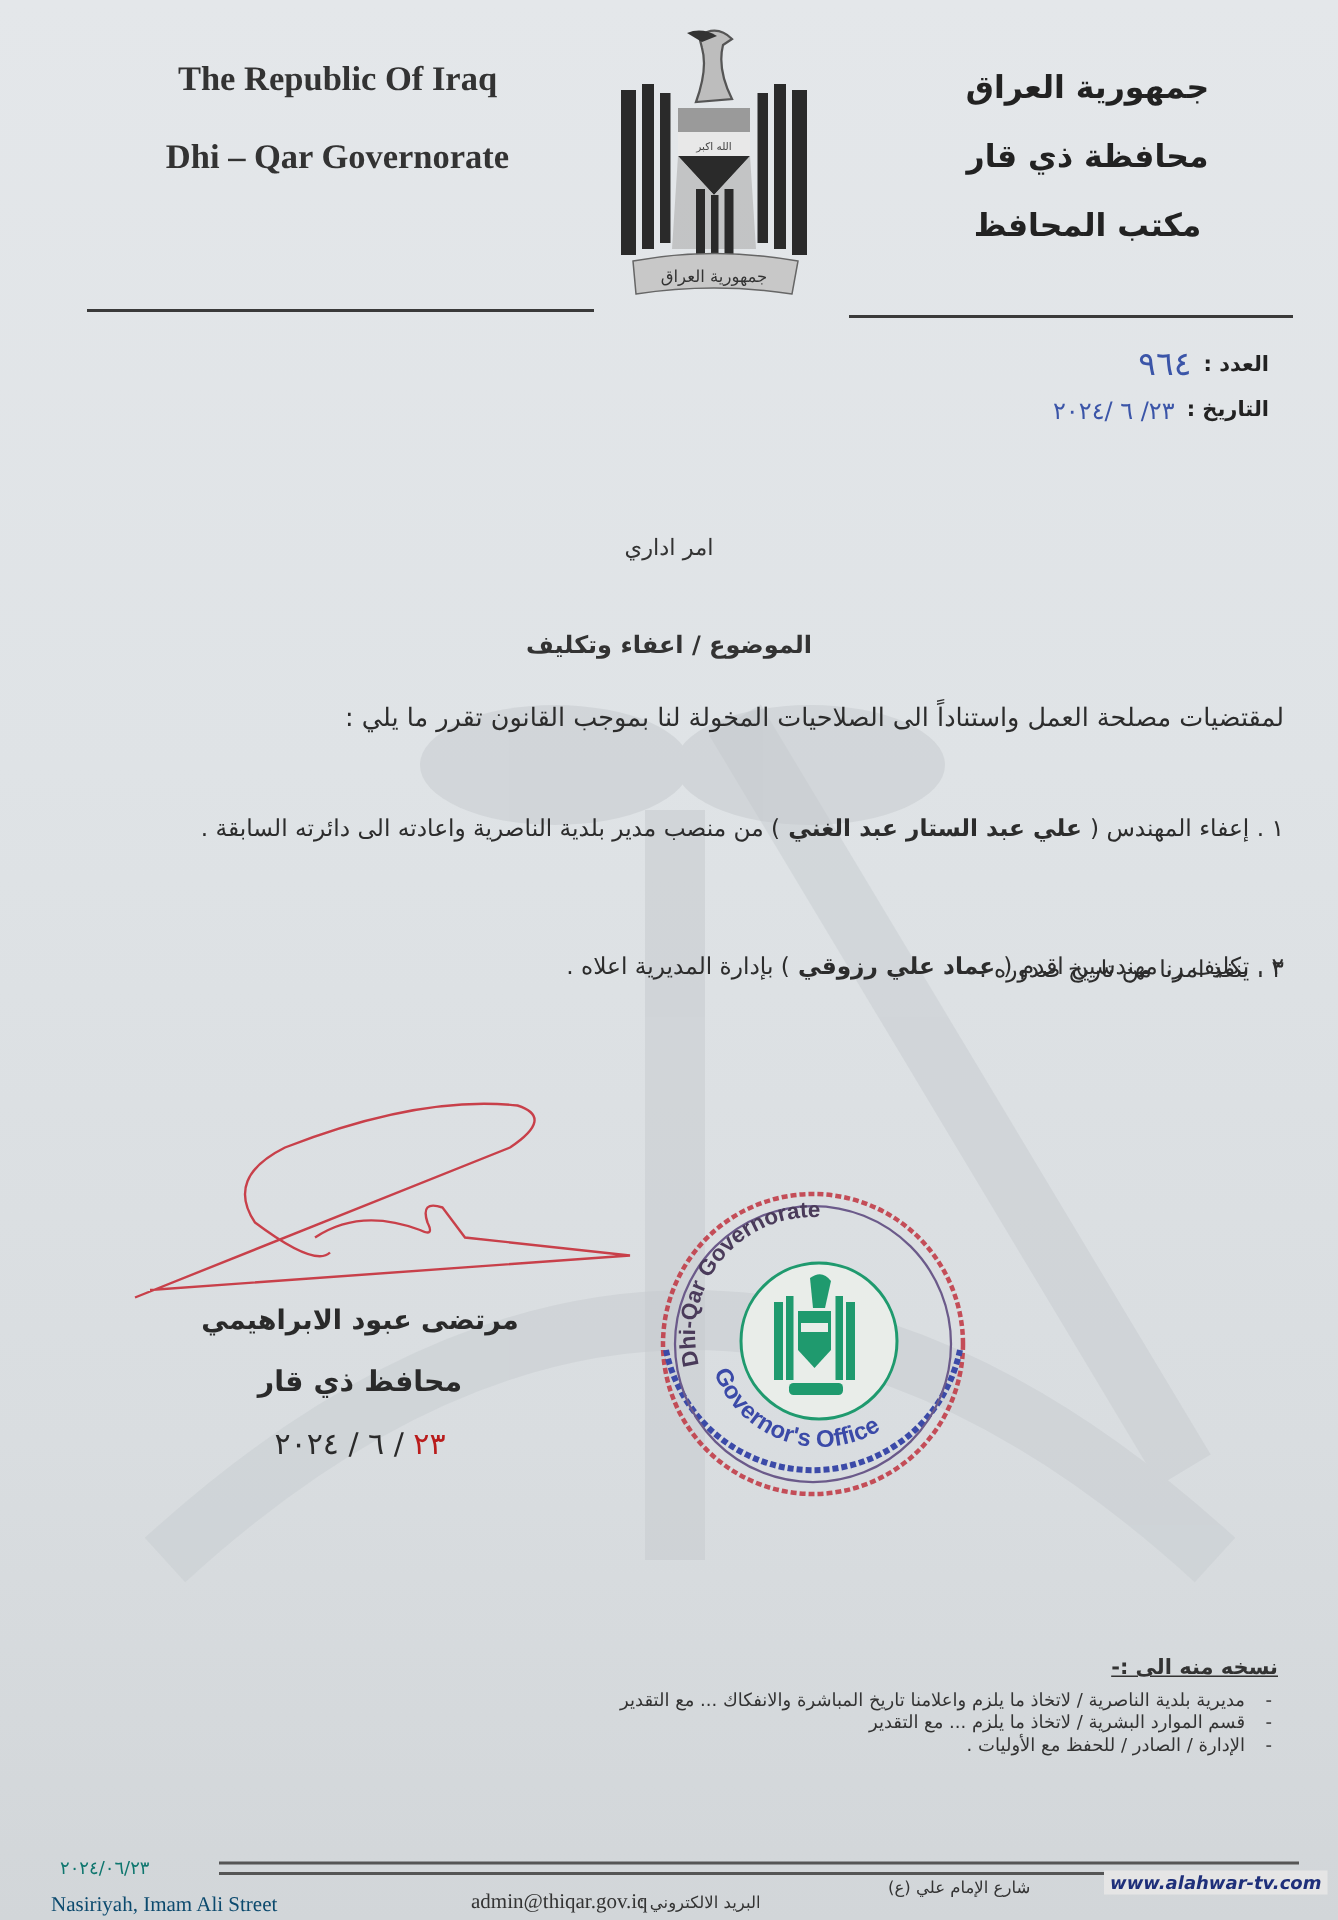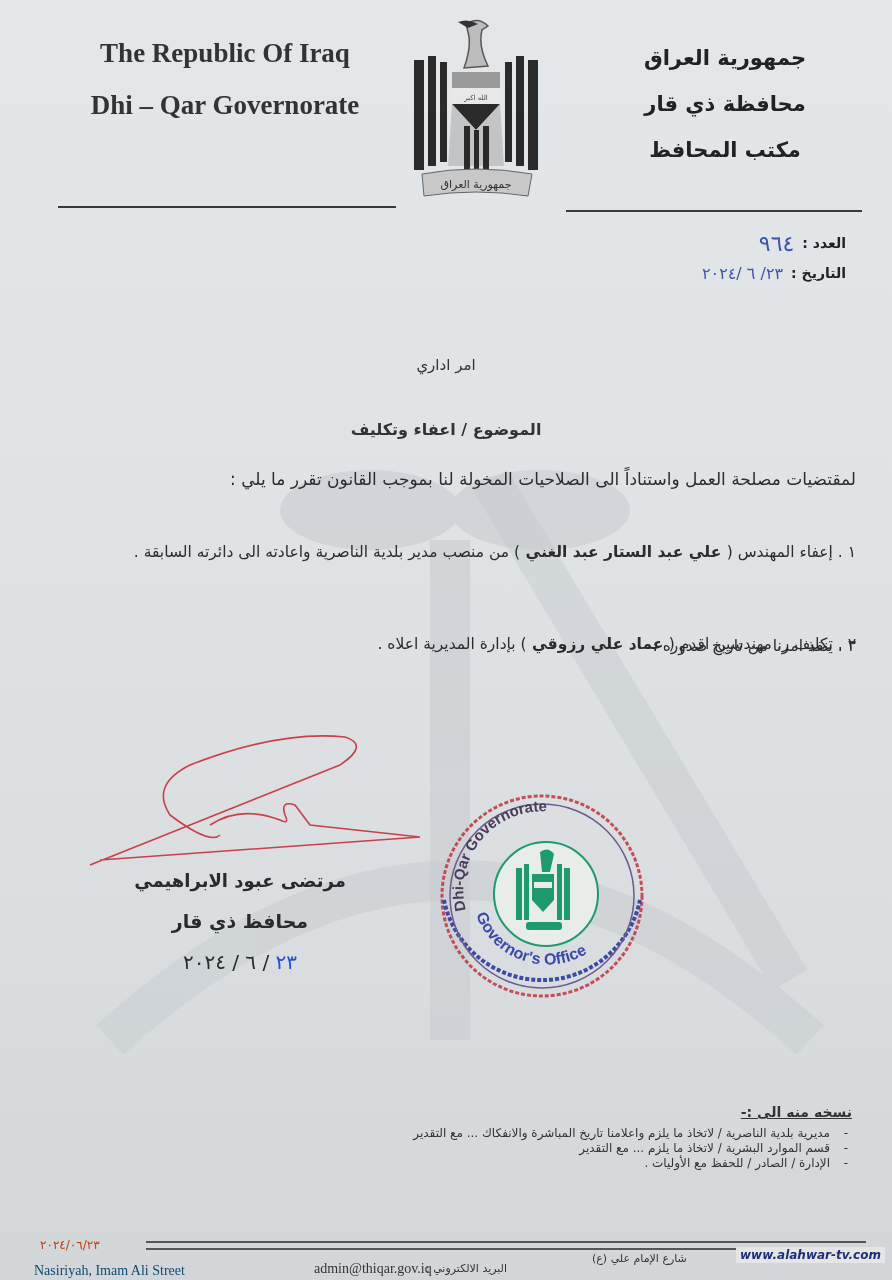--- a/index.html
+++ b/index.html
@@ -8,21 +8,21 @@
     background: linear-gradient(180deg, #e4e7ea 0%, #dfe3e6 40%, #d9dde0 75%, #d2d6d9 100%);
     font-family: "DejaVu Sans", sans-serif; color: #2a2a2a;
   }
   .abs { position: absolute; }
 
   
   .watermark { left: 70px; top: 420px; width: 780px; height: 720px; pointer-events: none; }
 
   
   .en-head { left: 40px; top: 30px; width: 370px; text-align: center;
-    font-family: "Liberation Serif", serif; font-weight: bold; font-size: 27px; color: #333; }
+    font-family: "Liberation Serif", serif; font-weight: bold; font-size: 23px; color: #333; }
   .en-head div { height: 52px; line-height: 46px; }
   .rule-left { left: 58px; top: 206px; width: 338px; height: 2px; background: #3a3a3a; }
   .rule-right { left: 566px; top: 210px; width: 296px; height: 2px; background: #3a3a3a; }
 
   
   .ar-head { left: 600px; top: 38px; width: 250px; text-align: center; direction: rtl;
     font-family: "DejaVu Sans", sans-serif; font-weight: bold; font-size: 21px; color: #222; }
   .ar-head div { height: 46px; line-height: 40px; }
 
   .emblem { left: 408px; top: 16px; width: 136px; height: 186px; }
@@ -38,34 +38,34 @@
   .body-text { right: 36px; width: 800px; direction: rtl; text-align: justify; font-size: 16px; color: #2c2c2c; }
   .intro { top: 466px; font-weight: normal; font-size: 17px; line-height: 27px; }
   .item { font-size: 15.5px; line-height: 25px; }
   .item b { font-weight: bold; }
 
   
   .sig-block { left: 120px; top: 870px; width: 240px; text-align: center; direction: rtl; color: #2a2a2a; }
   .sig-name { font-size: 18px; font-weight: bold; height: 40px; }
   .sig-title { font-size: 19px; font-weight: bold; height: 40px; }
   .sig-date { font-size: 20px; height: 34px; letter-spacing: 2px; }
-  .sig-date .red { color: #1d4ed8; }
+  .sig-date .red { color: #b91c1c; }
   .signature { left: 80px; top: 725px; width: 345px; height: 150px; }
 
   .stamp { left: 436px; top: 790px; width: 212px; height: 212px; }
 
   
   .copies { right: 40px; top: 1104px; direction: rtl; width: 820px; font-size: 12px; color: #333; }
   .copies-title { font-weight: bold; font-size: 14px; text-decoration: underline; margin-bottom: 6px; }
   .copies li { list-style: none; line-height: 15px; }
   .copies ul { margin: 0; padding: 0 4px 0 0; }
   .dash { display: inline-block; width: 18px; }
 
   
-  .footer-date { left: 40px; top: 1238px; font-size: 12px; color: #c2410c; }
+  .footer-date { left: 40px; top: 1238px; font-size: 12px; color: #0f766e; }
   .footer-rule1 { left: 146px; top: 1241px; width: 720px; height: 2px; background: #555; }
   .footer-rule2 { left: 146px; top: 1248px; width: 720px; height: 2px; background: #555; }
   .footer-addr-en { left: 34px; top: 1263px; font-family: "Liberation Serif", serif; font-size: 14px; color: #0c4a6e; }
   .footer-email { left: 314px; top: 1261px; font-family: "Liberation Serif", serif; font-size: 14px; color: #333; }
   .footer-email-label { left: 426px; top: 1262px; direction: rtl; font-size: 11px; color: #333; }
   .footer-addr-ar { left: 592px; top: 1252px; direction: rtl; font-size: 11px; color: #333; }
   .site { left: 736px; top: 1247px; background: #e5e5e5; color: #1e2f7a; font-family: "DejaVu Sans", sans-serif;
     font-weight: bold; font-style: italic; font-size: 12px; padding: 1px 4px; }
 </style>
 </head>

